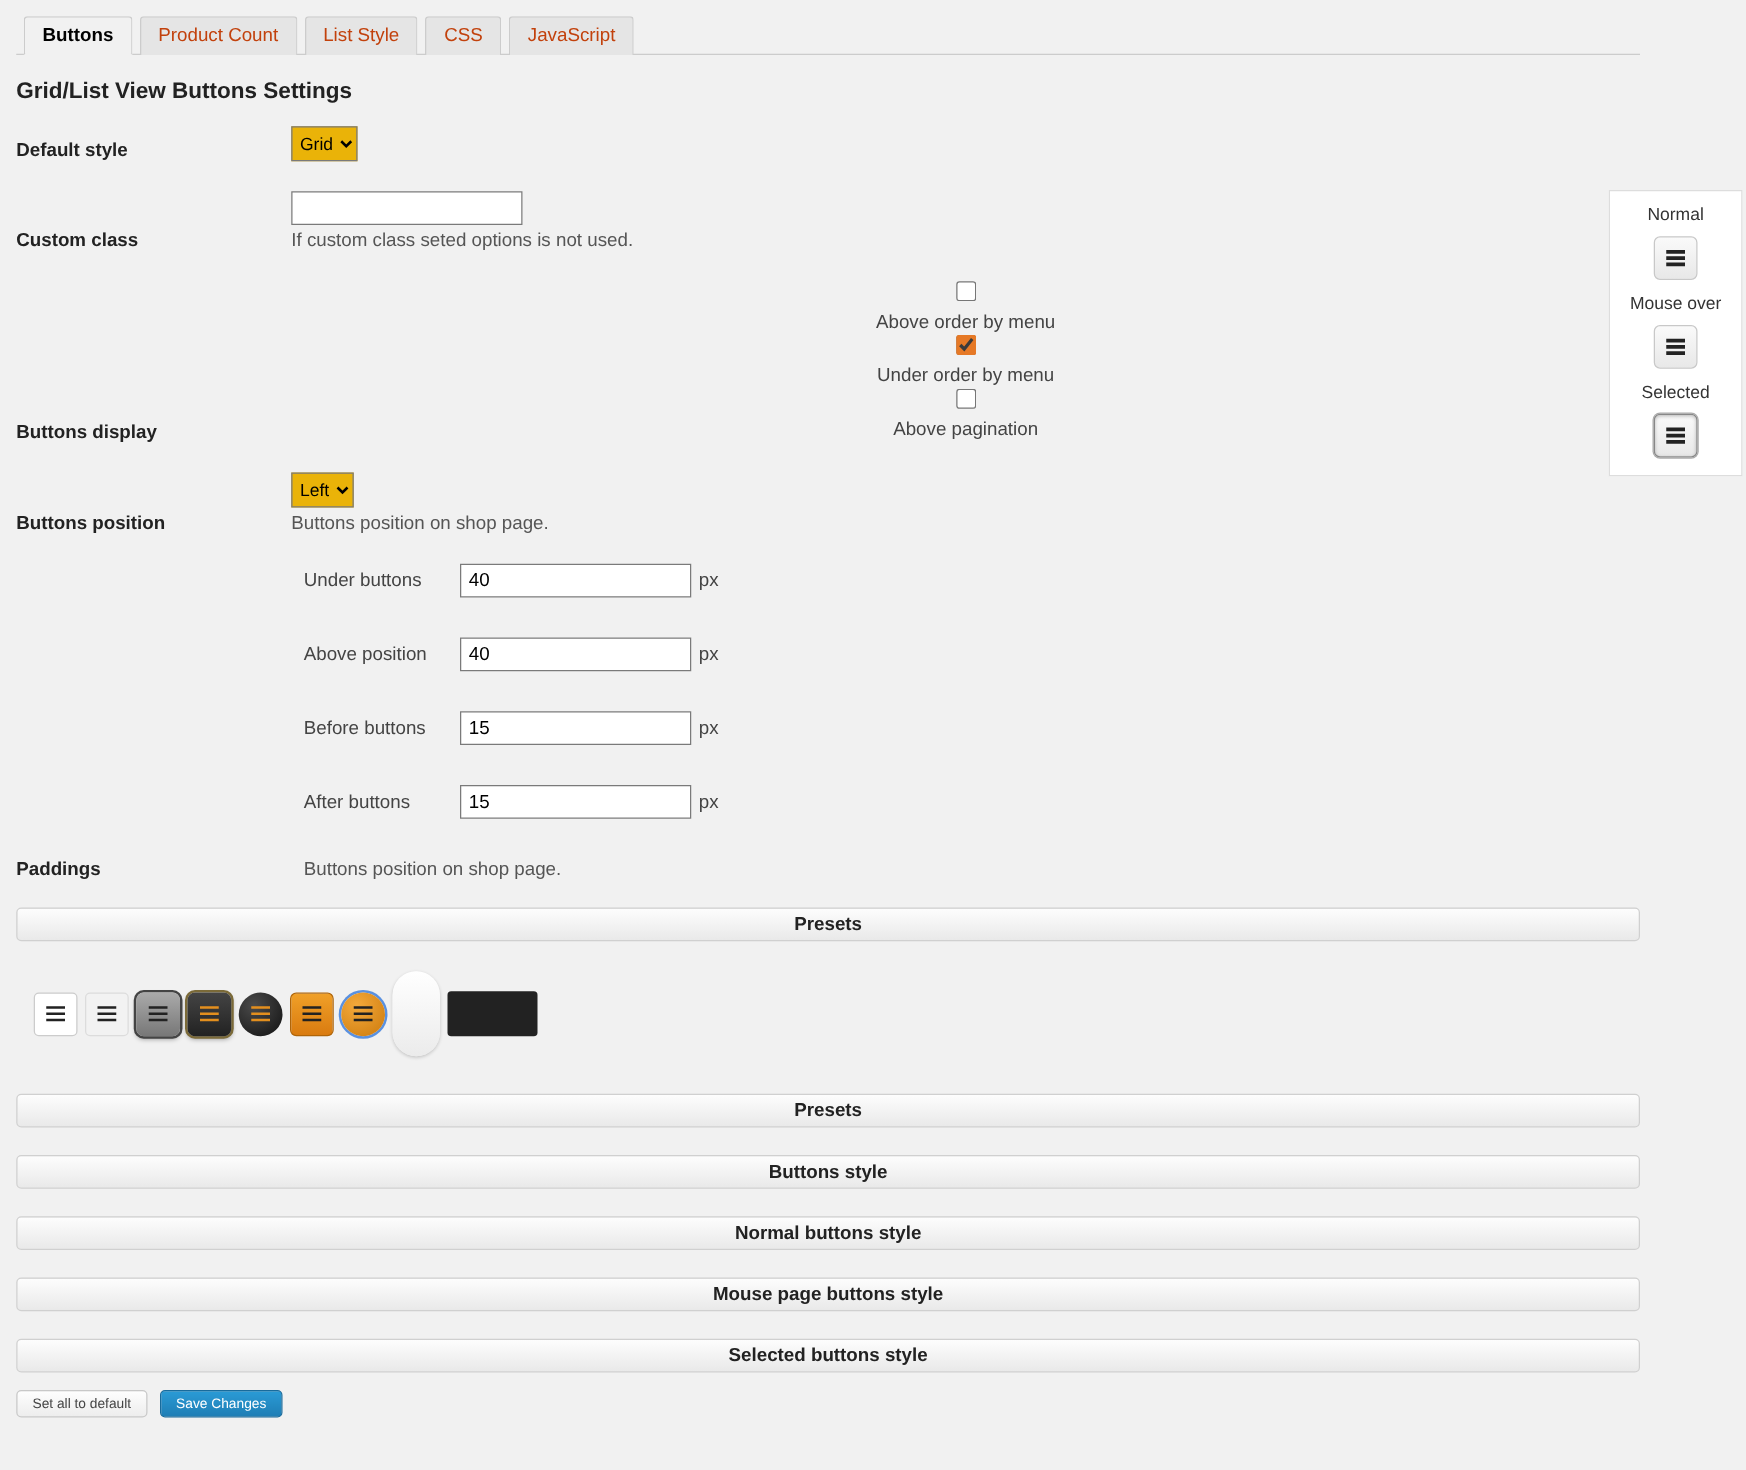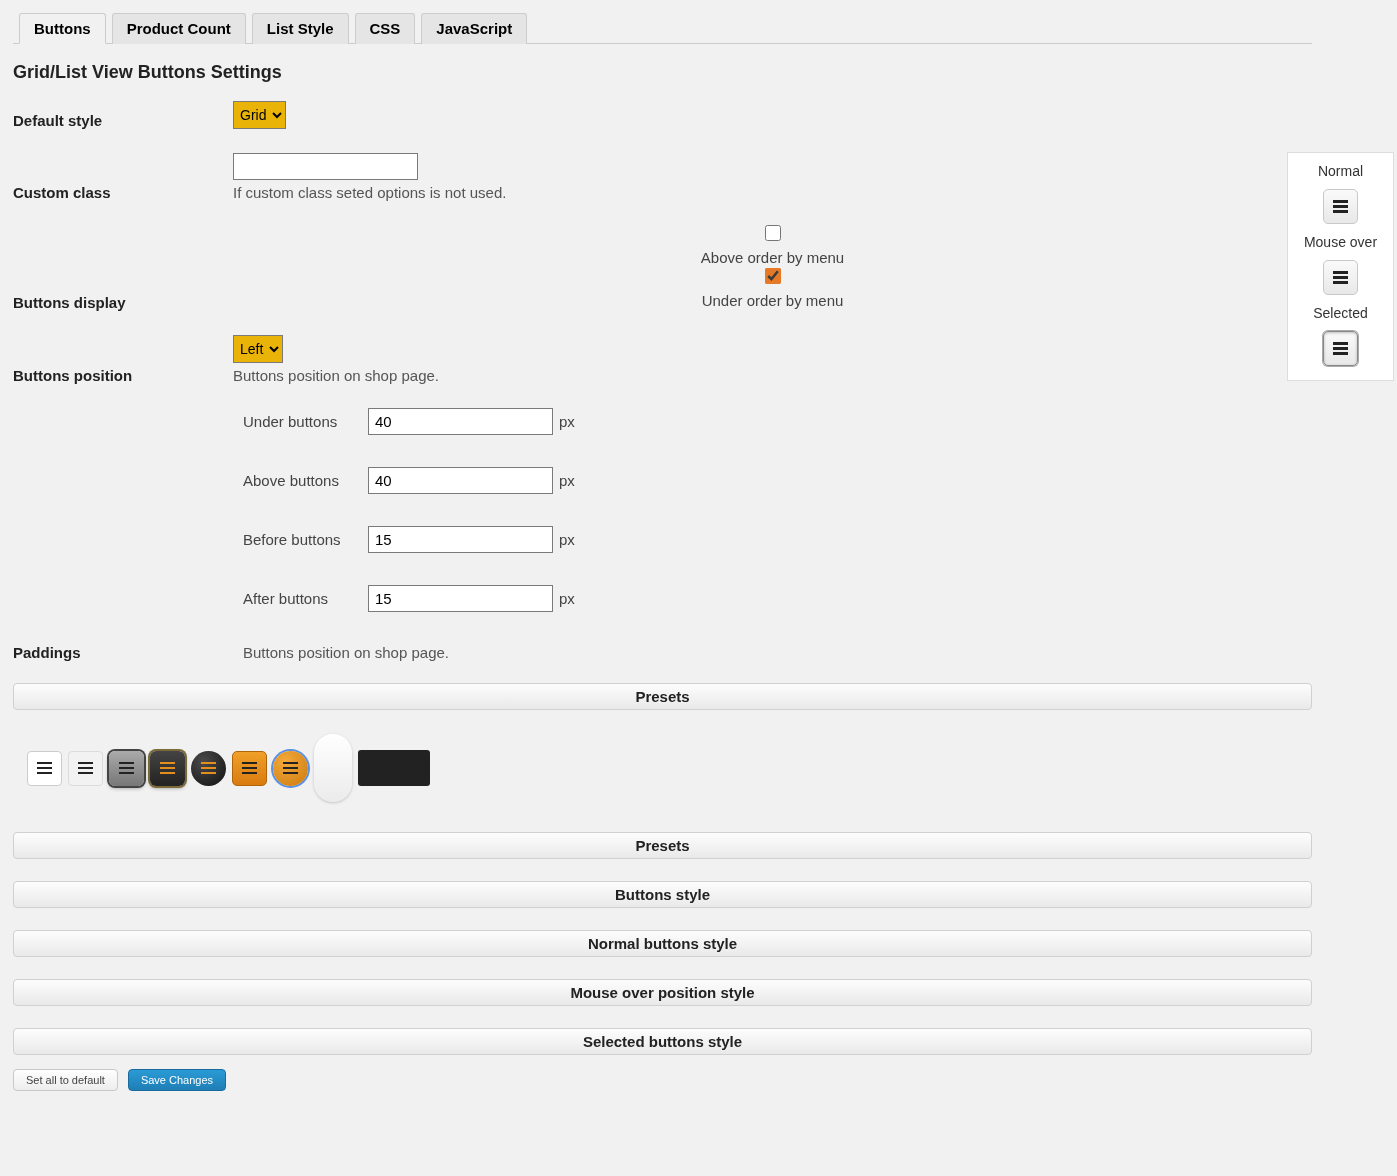--- a/index.html
+++ b/index.html
@@ -20,24 +20,24 @@
     gap: 6px;
     border-bottom: 1px solid #ccc;
     padding-left: 6px;
   }
   .tab {
     padding: 6px 14px;
     background: #e5e5e5;
     border: 1px solid #ccc;
     border-bottom: none;
     border-radius: 3px 3px 0 0;
-    color: #000000;
+    color: #c2410c;
     cursor: pointer;
     font-size: 15px;
-    font-weight: 700;
+    font-weight: 400;
     margin-bottom: -1px;
   }
   .tab.active {
     background: #f1f1f1;
     color: #000;
     border-bottom: 1px solid #f1f1f1;
     font-weight: 700;
   }
   h2.section-title {
     font-size: 18px;
@@ -253,20 +253,24 @@
     <div class="label">Buttons display</div>
     <div class="field">
       <label class="check-line">
         <input type="checkbox" style="">
         <span>Above order by menu</span>
       </label>
       <label class="check-line">
         <input type="checkbox" checked="" style="">
         <span>Under order by menu</span>
       </label>
+      <label class="check-line">
+        <input type="checkbox" style="">
+        <span>Above pagination</span>
+      </label>
     </div>
   </div>
 
   <div class="form-row">
     <div class="label">Buttons position</div>
     <div class="field">
       <select>
         <option>Left</option>
       </select>
       <div class="desc">Buttons position on shop page.</div>
@@ -275,21 +279,21 @@
 
   <div class="form-row" style="margin-bottom:6px">
     <div class="label">Paddings</div>
     <div class="field">
       <div class="pad-row">
         <div class="pad-label">Under buttons</div>
         <input type="text" value="40" style="">
         <span class="unit">px</span>
       </div>
       <div class="pad-row">
-        <div class="pad-label">Above buttons</div>
+        <div class="pad-label">Above position</div>
         <input type="text" value="40" style="">
         <span class="unit">px</span>
       </div>
       <div class="pad-row">
         <div class="pad-label">Before buttons</div>
         <input type="text" value="15" style="">
         <span class="unit">px</span>
       </div>
       <div class="pad-row">
         <div class="pad-label">After buttons</div>
@@ -329,21 +333,21 @@
         </div>
       <div class="sw9wide">
           <div class="bars"></div>
         </div>
     </div>
   </div>
 
   <div class="accordion" style="margin-top:0">Presets</div>
   <div class="accordion">Buttons style</div>
   <div class="accordion">Normal buttons style</div>
-  <div class="accordion">Mouse over position style</div>
+  <div class="accordion">Mouse page buttons style</div>
   <div class="accordion">Selected buttons style</div>
 
   <div class="footer-btns">
     <button class="btn default">Set all to default</button>
     <button class="btn primary">Save Changes</button>
   </div>
 
 </div>
 
 <div class="preview-panel">

